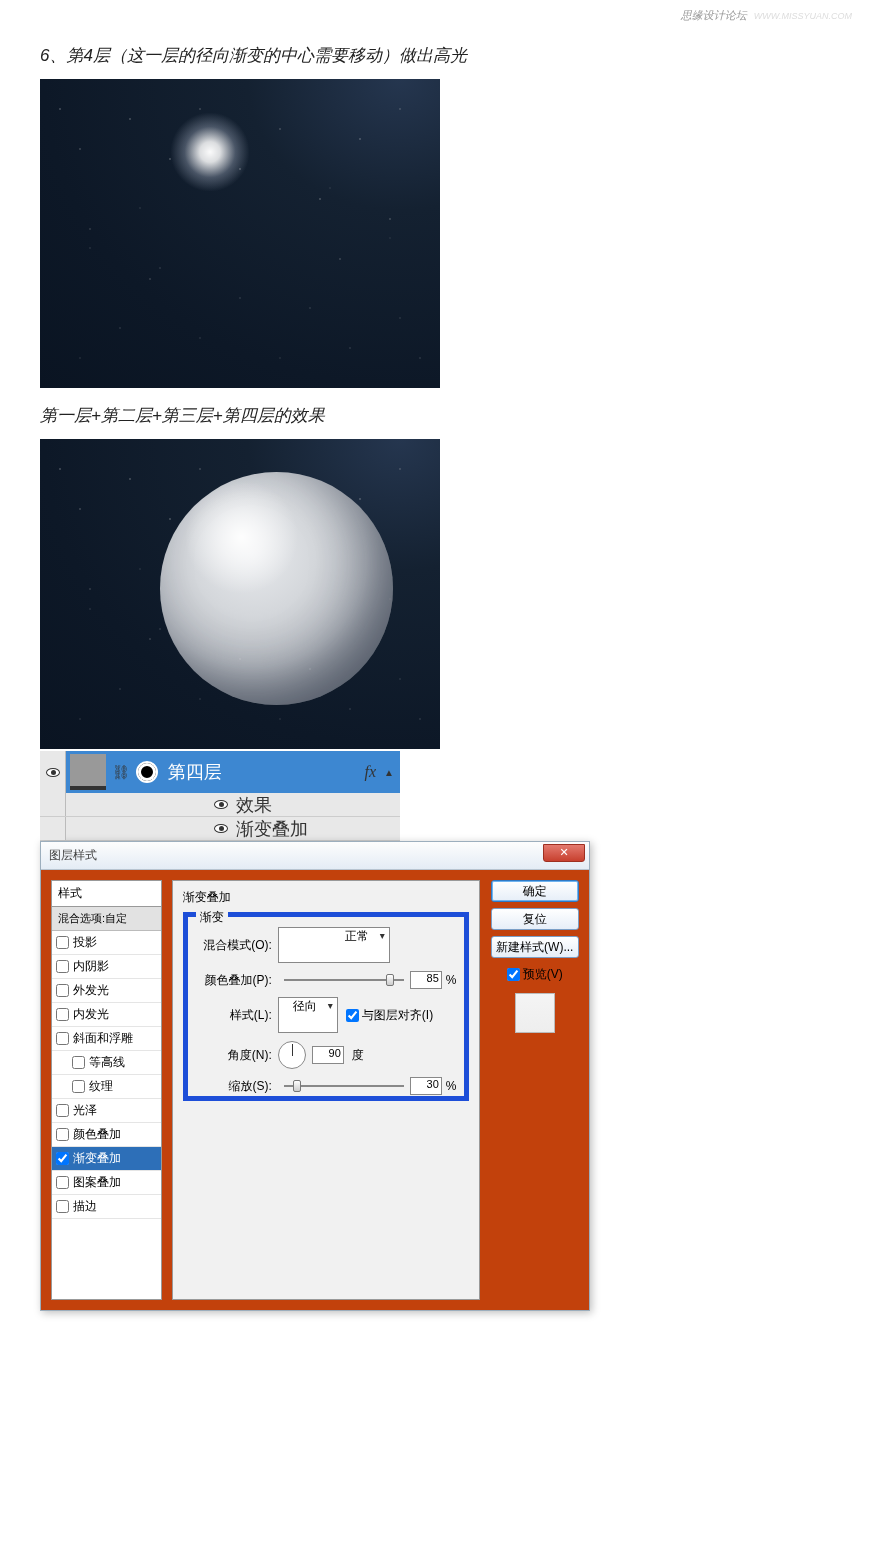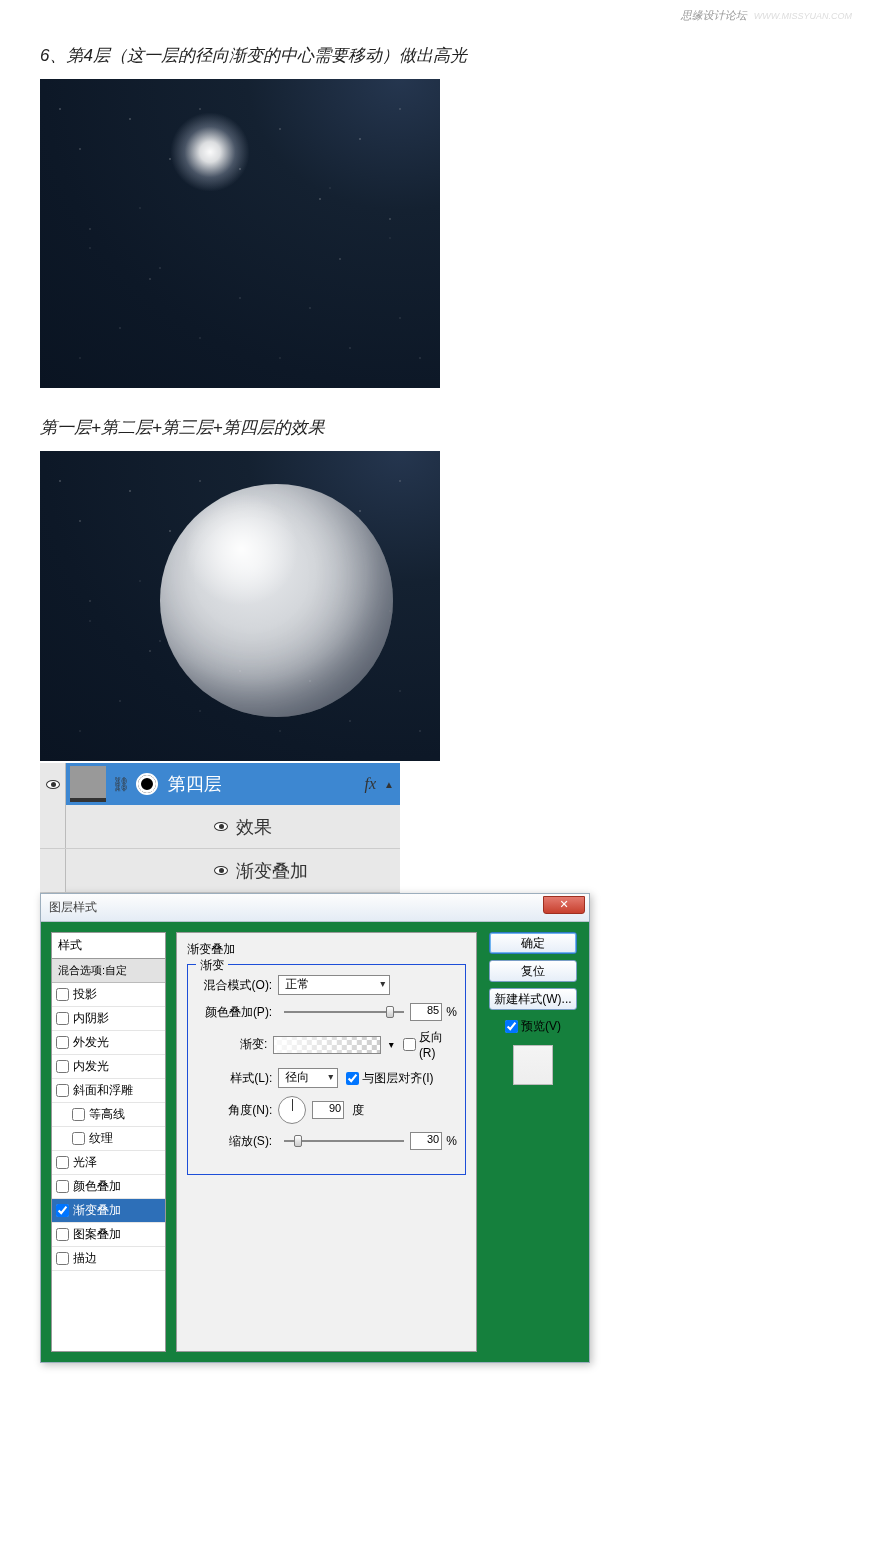--- a/index.html
+++ b/index.html
@@ -51,45 +51,45 @@
 .lp-row1 { display: flex; background: #3d87d1; height: 42px; align-items: center; }
 .eye-col { width: 26px; height: 100%; background: #e8e8e8; border-right: 1px solid #bbb; display:flex; align-items:center; justify-content:center; }
 .eye-icon { width: 14px; height: 9px; border: 1px solid #333; border-radius: 50%; position: relative; background: #fff; }
 .eye-icon::after { content:""; position:absolute; left:4px; top:1px; width:5px; height:5px; background:#333; border-radius:50%; }
 .layer-thumb { width: 36px; height: 36px; background: #999; margin-left: 4px; border-bottom: 4px solid #333; }
 .link-icon { margin: 0 6px; font-size: 14px; color: #333; }
 .mask-thumb { width: 22px; height: 22px; background: #000; border-radius: 50%; box-shadow: inset 0 0 0 3px #fff; border: 2px solid #fff; }
 .layer-name { color: #fff; font-size: 18px; margin-left: 10px; flex: 1; }
 .fx-label { font-style: italic; font-family: serif; color: #333; margin-right: 8px; }
 .fx-arrow { color: #333; font-size: 10px; margin-right: 6px; }
-.lp-subrow { display: flex; background: #e8e8e8; height: 44px; align-items: center; border-bottom: 1px solid #ccc; }
+.lp-subrow { display: flex; background: #e8e8e8; height: 24px; align-items: center; border-bottom: 1px solid #ccc; }
 .lp-sub-indent { margin-left: 148px; display: flex; align-items: center; }
 .lp-sub-text { font-size: 18px; color: #333; margin-left: 8px; }
 
-.dialog { width: 550px; border: 1px solid #9caebd; box-shadow: 2px 2px 8px rgba(0,0,0,0.25); font-size: 12px; background: #15803d; margin-bottom: 40px; }
+.dialog { width: 550px; border: 1px solid #9caebd; box-shadow: 2px 2px 8px rgba(0,0,0,0.25); font-size: 12px; background: #c2410c; margin-bottom: 40px; }
 .titlebar { height: 28px; background: linear-gradient(#fdfdfd, #e4ecf5); display: flex; align-items: center; padding: 0 4px 0 8px; border-bottom: 1px solid #b8c4d0; }
 .titlebar-text { flex: 1; color: #444; }
 .close-btn { width: 42px; height: 18px; background: linear-gradient(#e47a6f, #c7402e); border-radius: 0 0 3px 3px; border: 1px solid #9e2f20; display:flex; align-items:center; justify-content:center; color:#fff; font-size:11px; margin-top:-6px; }
 .dialog-body { display: flex; padding: 10px; gap: 10px; min-height: 440px; }
 
 .styles-col { width: 120px; border: 1px solid #999; background: #fff; }
 .styles-header { padding: 4px 6px; background: #fff; border-bottom: 1px solid #999; font-size:12px; }
 .blend-opts { padding: 4px 6px; background: #e2e2e2; border-bottom: 1px solid #bbb; font-size: 11px; }
 .style-item { padding: 3px 4px; display: flex; align-items: center; font-size: 12px; border-bottom: 1px solid #e5e5e5; }
 .style-item.indented { padding-left: 20px; }
 .style-item.selected { background: #2d6fb8; color: #fff; }
 .style-item input { margin-right: 4px; }
 
 .settings-col { flex: 1; border: 1px solid #999; background: #f1f1f1; padding: 8px 10px; }
 .group-label { font-size: 12px; margin-bottom: 4px; }
-.fieldset { border: 1px solid #1d4ed8; padding: 10px 8px 24px 8px; position: relative; margin-top: 6px; }
+.fieldset { border: 5px solid #1d4ed8; padding: 10px 8px 1px 8px; position: relative; margin-top: 6px; }
 .fieldset-legend { position: absolute; top: -8px; left: 8px; background: #f1f1f1; padding: 0 4px; font-size: 12px; }
 .row { display: flex; align-items: center; margin-bottom: 8px; font-size: 12px; }
 .row-label { width: 76px; text-align: right; margin-right: 6px; }
-.select { border: 1px solid #888; background: #fff; height: 20px; padding: 0 20px 0 6px; position: relative; display: inline-block; }
+.select { border: 1px solid #888; background: #fff; height: 36px; padding: 0 20px 0 6px; position: relative; display: inline-block; text-align: right; }
 .select::after { content: "▾"; position: absolute; right: 4px; top: 2px; color: #333; font-size: 10px; }
 .slider-track { width: 120px; height: 2px; background: #888; position: relative; margin: 0 6px; }
 .slider-thumb { position: absolute; top: -5px; width: 8px; height: 12px; background: linear-gradient(#fff,#ccc); border: 1px solid #777; border-radius: 2px; }
 .num-input { width: 32px; height: 18px; border: 1px solid #888; background: #fff; text-align: right; padding: 0 2px; font-size: 11px; }
 .pct { margin-left: 4px; }
 .grad-bar { width: 115px; height: 18px; border: 1px solid #888; background:
   repeating-conic-gradient(#ccc 0% 25%, #fff 0% 50%) 50% / 10px 10px; position: relative; }
 .grad-bar::before { content:""; position:absolute; inset:0; background: linear-gradient(to right, rgba(255,255,255,0.9), rgba(255,255,255,0)); }
 .grad-bar::after { content:"▾"; position:absolute; right:-14px; top:2px; font-size:10px; }
 .chk { margin: 0 3px 0 8px; }
@@ -111,21 +111,21 @@
 </div>
 
 <div class="content">
 
   <p class="step-text">6、第4层（这一层的径向渐变的中心需要移动）做出高光</p>
 
   <div class="nightsky stars">
     <div class="highlight-glow"></div>
   </div>
 
-  <p class="step-text" style="margin-top:28px">第一层+第二层+第三层+第四层的效果</p>
+  <p class="step-text" style="margin-top:16px">第一层+第二层+第三层+第四层的效果</p>
 
   <div class="nightsky nightsky2 stars">
     <div class="sphere"></div>
   </div>
 
   <div class="layers-panel">
     <div class="lp-row1">
       <div class="eye-col">
           <span class="eye-icon"></span>
         </div>
@@ -226,26 +226,20 @@
 
           <div class="row">
             <span class="row-label">颜色叠加(P):</span>
             <div class="slider-track">
                 <div class="slider-thumb" style="left:85%"></div>
               </div>
             <span class="num-input">85</span>
             <span class="pct">%</span>
           </div>
 
-          <div class="row">
-            <span class="row-label">渐变:</span>
-            <div class="grad-bar"></div>
-            <input type="checkbox" class="chk" style="margin-left: 22px;">
-            <span>反向(R)</span>
-          </div>
 
           <div class="row">
             <span class="row-label">样式(L):</span>
             <span class="select" style="width:60px"><span>径向</span></span>
             <input type="checkbox" class="chk" checked="" style="">
             <span>与图层对齐(I)</span>
           </div>
 
           <div class="row">
             <span class="row-label">角度(N):</span>

